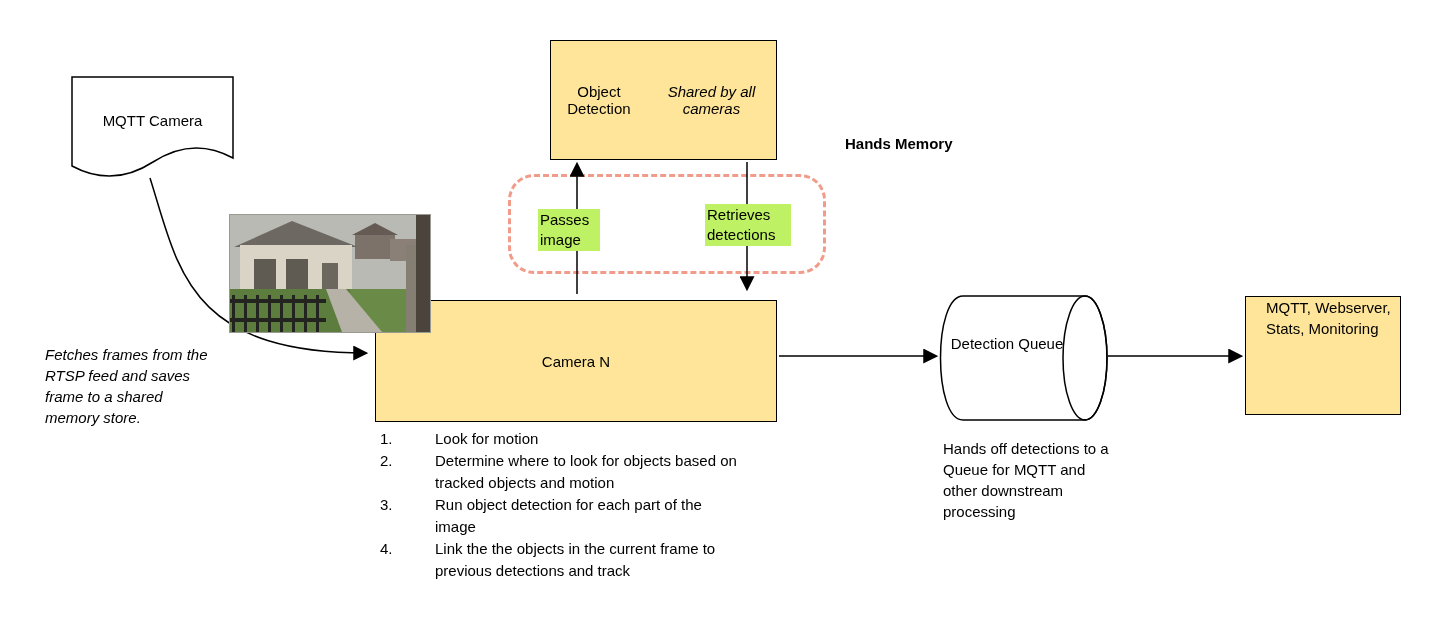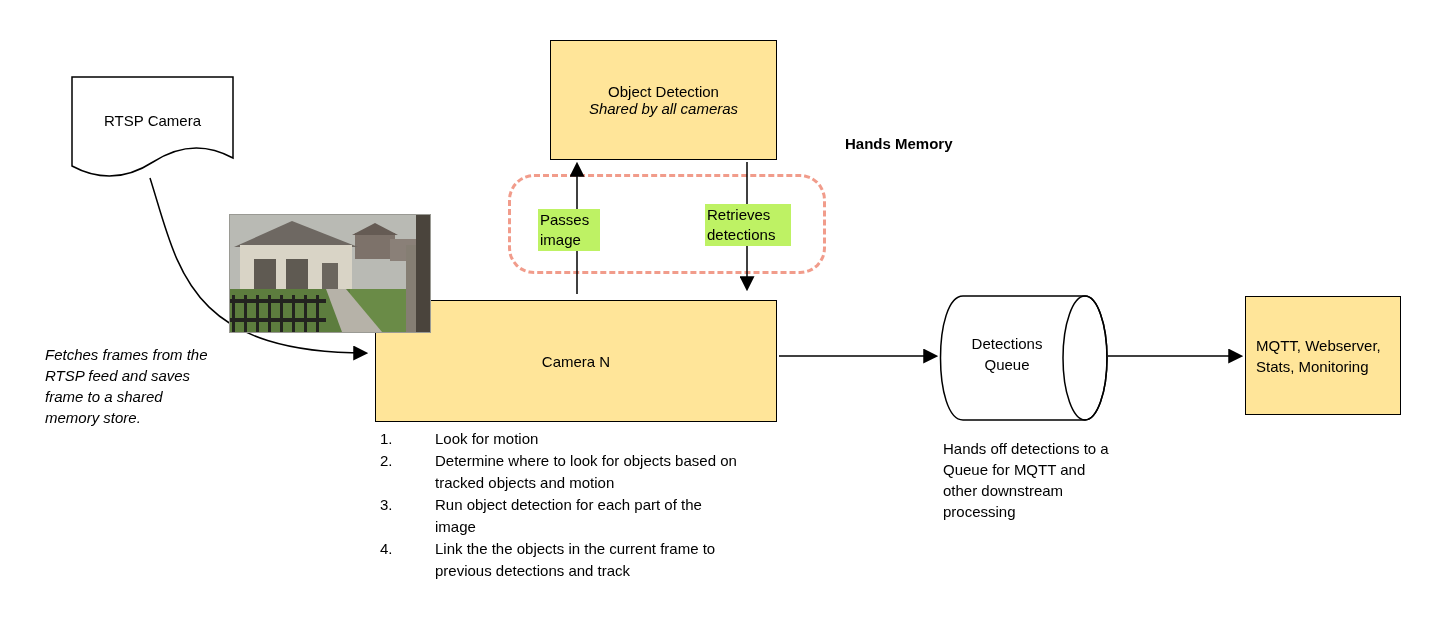--- a/index.html
+++ b/index.html
@@ -11,21 +11,21 @@
     font-size:15px;color:#000;
     overflow:hidden;
   }
   .abs{position:absolute;}
   svg.layer{position:absolute;left:0;top:0;z-index:1;}
   .node{
     position:absolute;
     background:#FFE599;
     border:1.5px solid #000;
     box-sizing:border-box;
-    display:flex;flex-direction:column;align-items:center;justify-content:center;
+    display:flex;flex-direction:row;align-items:center;justify-content:center;
     text-align:center;
     z-index:2;
   }
   .dashed-region{
     position:absolute;
     left:508px;top:174px;width:318px;height:100px;
     border:3px dashed #F19C8B;
     border-radius:26px;
     box-sizing:border-box;
     z-index:0;
@@ -41,21 +41,21 @@
     position:absolute;
     line-height:21px;
     z-index:4;
   }
   .bold{font-weight:bold;}
   .italic{font-style:italic;}
 
   #rtsp-label{left:72px;top:112px;width:161px;text-align:center;z-index:4;}
   #node-object-detection{left:550px;top:40px;width:227px;height:120px;}
   #node-camera-n{left:375px;top:293px;width:402px;height:122px;margin-top:7px;}
-  #node-outputs{left:1245px;top:296px;width:156px;height:119px;align-items:flex-start;justify-content:center;text-align:left;padding-left:10px;line-height:21px;}
+  #node-outputs{left:1245px;top:296px;width:156px;height:119px;align-items:flex-start;justify-content:center;text-align:left;padding-left:20px;line-height:21px;}
   #label-passes{left:538px;top:209px;width:58px;}
   #label-retrieves{left:705px;top:204px;width:82px;}
   #shared-memory-note{left:845px;top:133px;width:212px;}
   #fetch-note{left:45px;top:344px;width:172px;font-style:italic;}
   #queue-note{left:943px;top:438px;width:172px;}
   #queue-label{left:948px;top:333px;width:118px;text-align:center;line-height:21px;z-index:4;position:absolute;}
 
   #steps{position:absolute;left:380px;top:428px;width:370px;z-index:4;}
   .step-row{display:flex;line-height:22px;}
   .step-num{width:55px;flex:0 0 55px;}
@@ -101,23 +101,23 @@
   </div>
 
   <div class="node" id="node-camera-n">
     <div>Camera N</div>
   </div>
 
   <div class="node" id="node-outputs">
     <div>MQTT, Webserver, Stats, Monitoring</div>
   </div>
 
-  <div class="abs" id="rtsp-label">RTSP Camera</div>
+  <div class="abs" id="rtsp-label">MQTT Camera</div>
 
-  <div id="queue-label">Detections Queue</div>
+  <div id="queue-label">Detection Queue</div>
 
   <div class="edge-label" id="label-passes">Passes image</div>
   <div class="edge-label" id="label-retrieves">Retrieves detections</div>
 
   <div class="note" id="shared-memory-note">
     <div class="bold">Hands Memory</div>
   </div>
 
   <div class="note" id="fetch-note">Fetches frames from the RTSP feed and saves frame to a shared memory store.</div>
 

